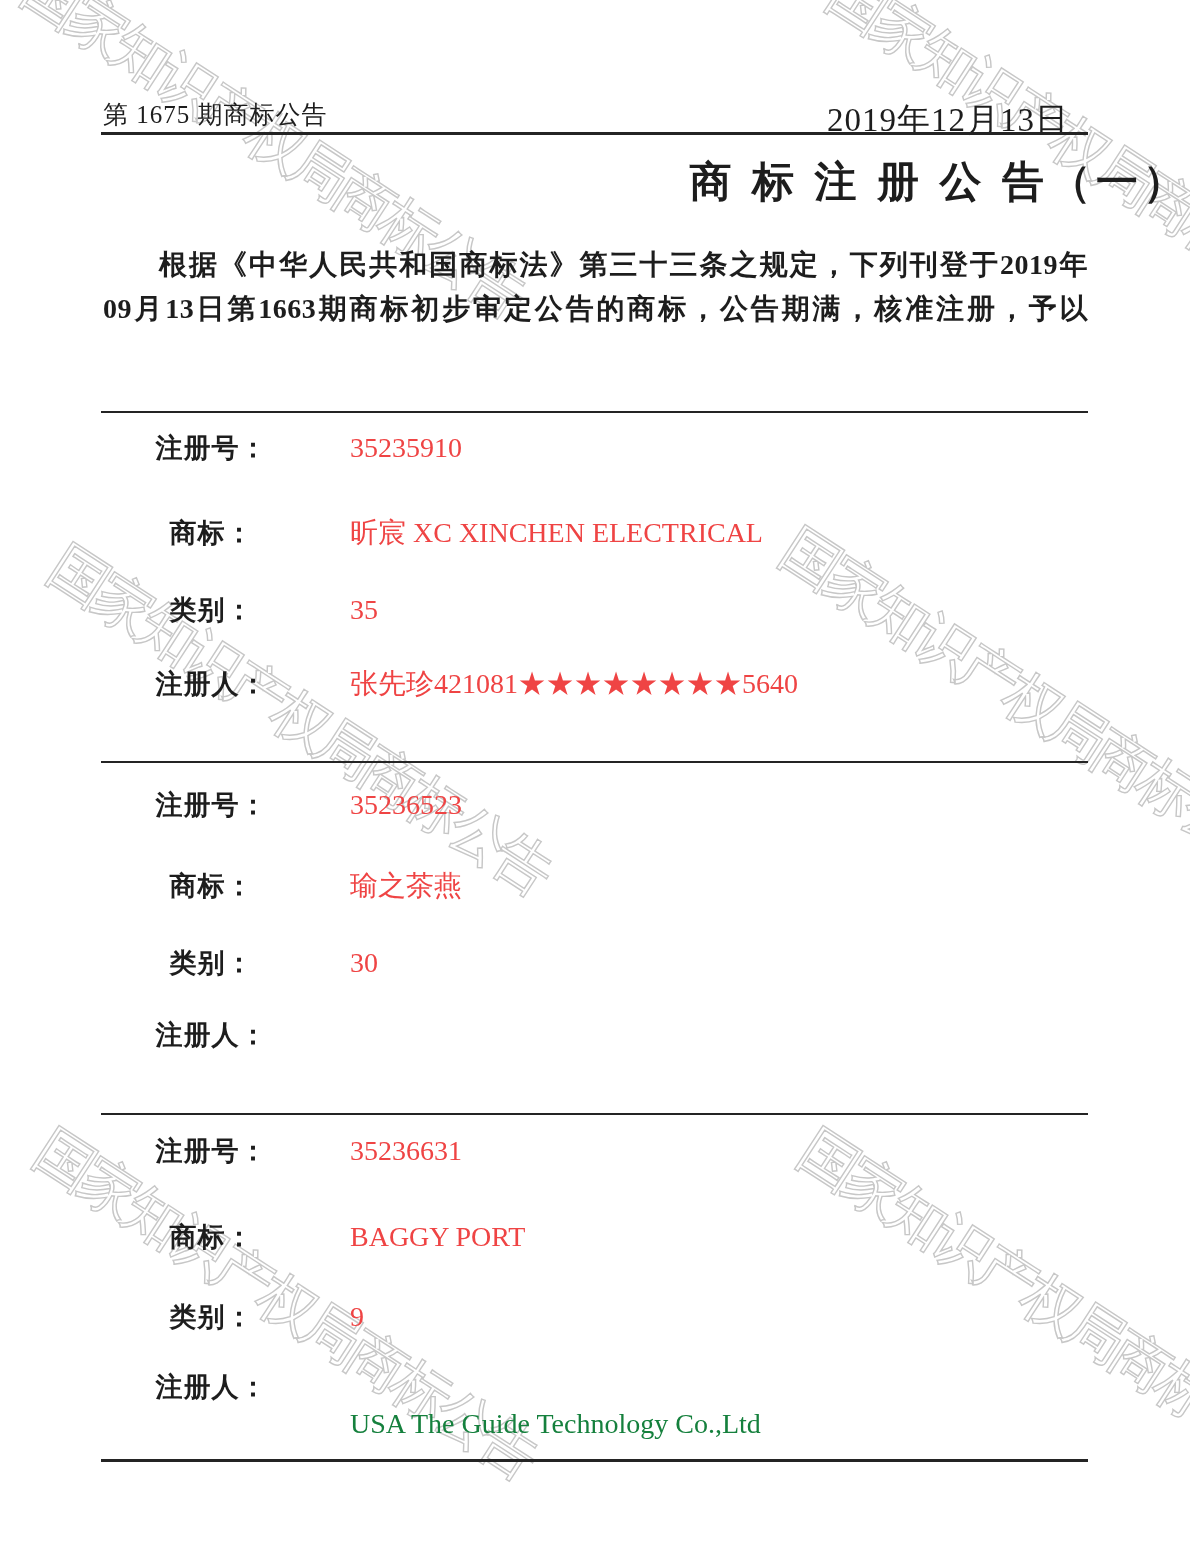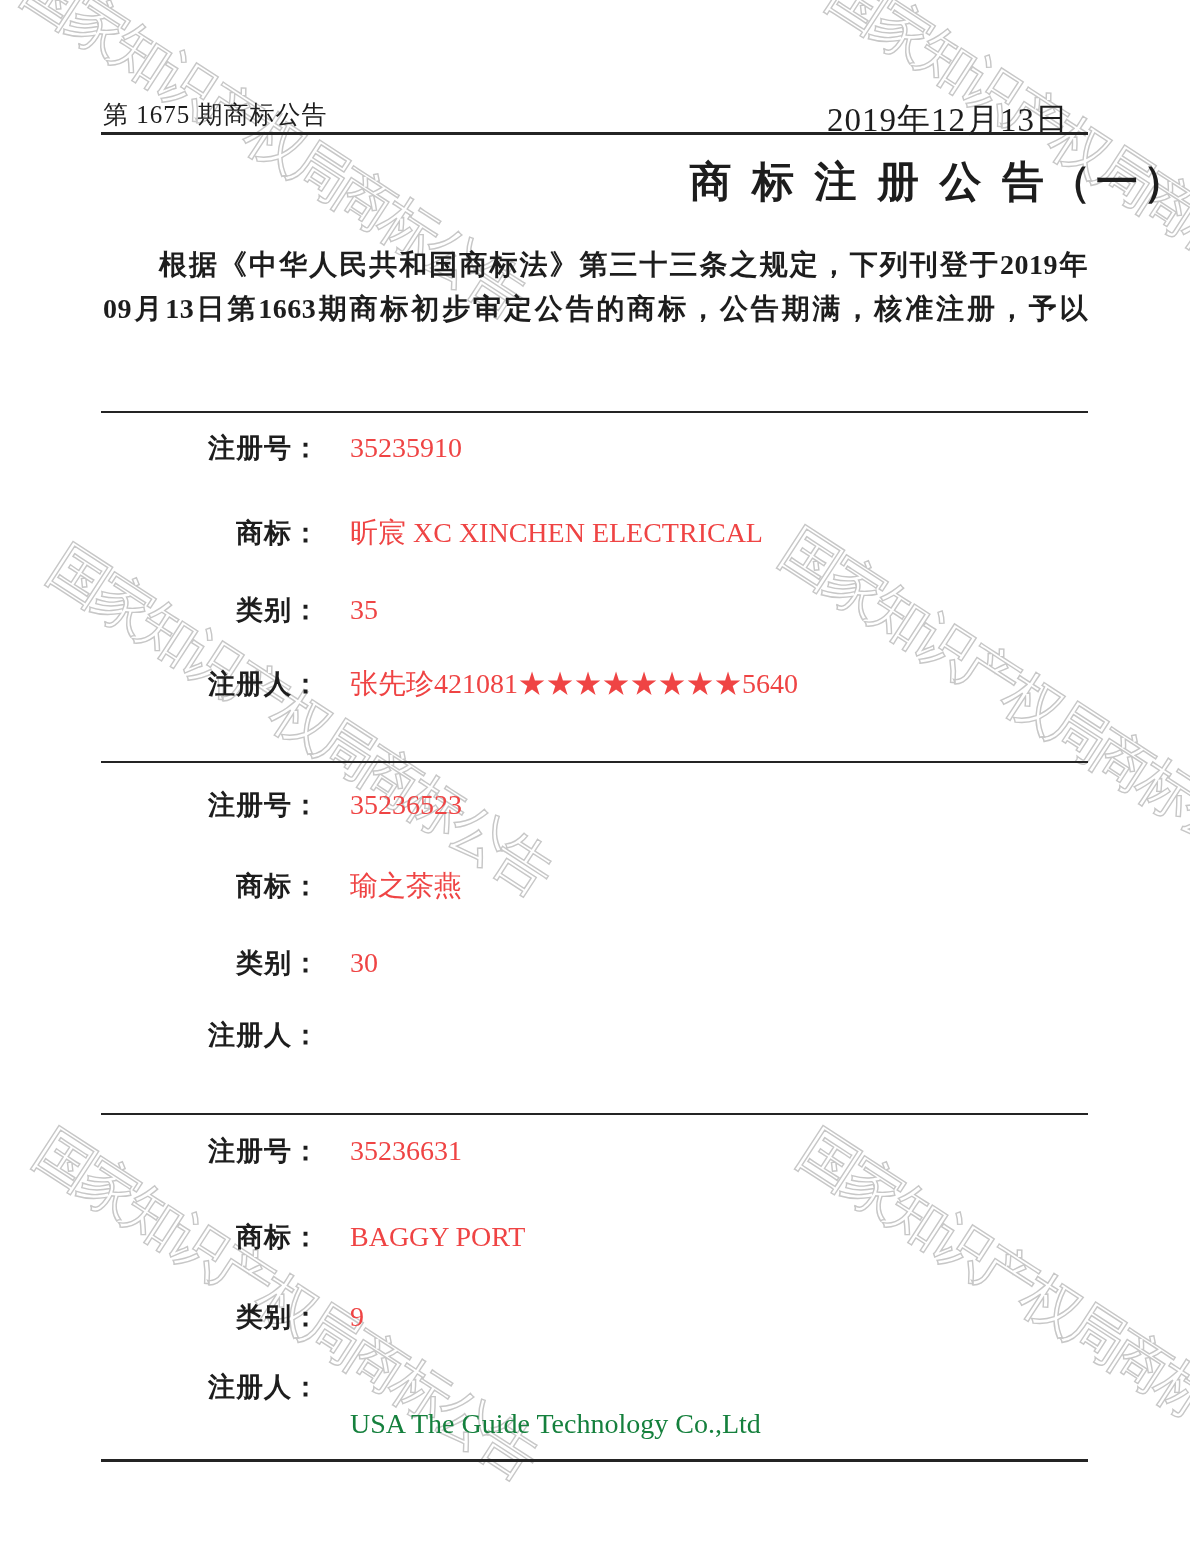--- a/index.html
+++ b/index.html
@@ -57,21 +57,21 @@
     letter-spacing: 0.5px;
   }
   .intro-1 { top: 246px; text-indent: 56px; }
   .intro-2 { top: 290px; }
   .intro-3 { top: 334px; text-align-last: left; }
   .row {
     position: absolute; left: 103px; width: 985px;
     display: flex; align-items: baseline;
   }
   .lbl {
-    width: 217px; text-align: right;
+    width: 217px; text-align: center;
     font-size: 27px; font-weight: 700; letter-spacing: 1px;
     flex: none;
   }
   .val { margin-left: 30px; font-size: 28px; color: #ef4444; }
   .val-en {
     position: absolute; left: 350px; top: 1408px;
     font-size: 28px; color: #15803d;
   }
   
   .r-e1-regno { top: 430px; }  .r-e1-mark { top: 514px; }

